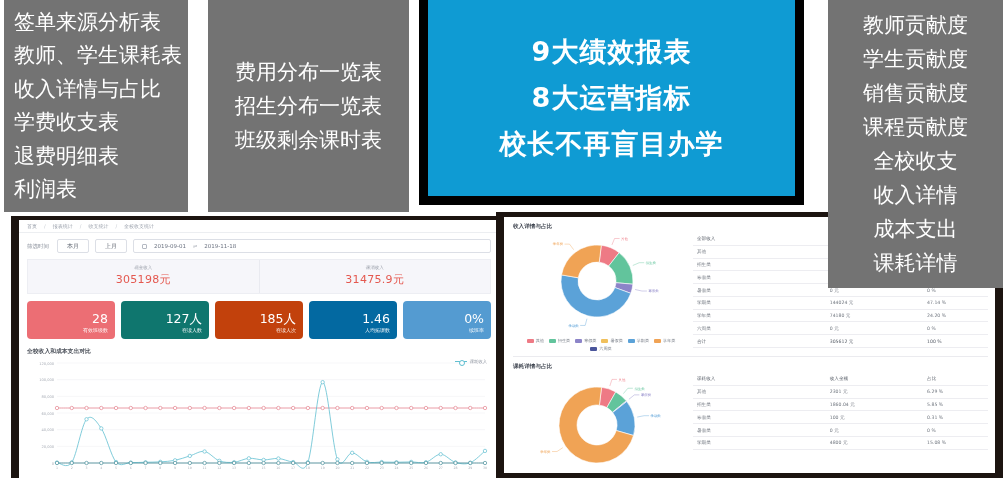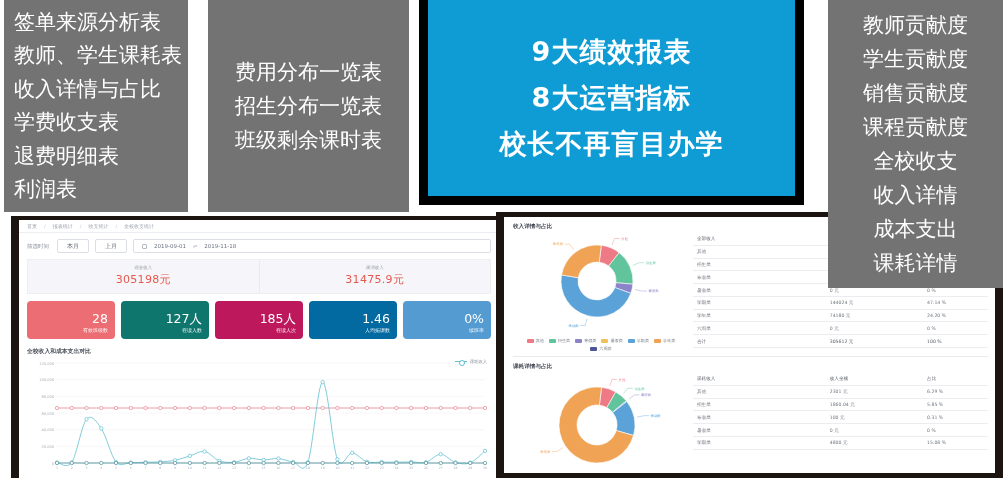--- a/index.html
+++ b/index.html
@@ -181,21 +181,21 @@
 
       <div class="stat-row">
         <div class="stat-card" style="background:#ec6e74">
           <div class="sv">28</div>
           <div class="sl">有效班级数</div>
         </div>
         <div class="stat-card" style="background:#0f766e">
           <div class="sv">127人</div>
           <div class="sl">在读人数</div>
         </div>
-        <div class="stat-card" style="background:#be185d">
+        <div class="stat-card" style="background:#c2410c">
           <div class="sv">185人</div>
           <div class="sl">在读人次</div>
         </div>
         <div class="stat-card" style="background:#0369a1">
           <div class="sv">1.46</div>
           <div class="sl">人均拓课数</div>
         </div>
         <div class="stat-card" style="background:#549bd1">
           <div class="sv">0%</div>
           <div class="sl">续班率</div>

